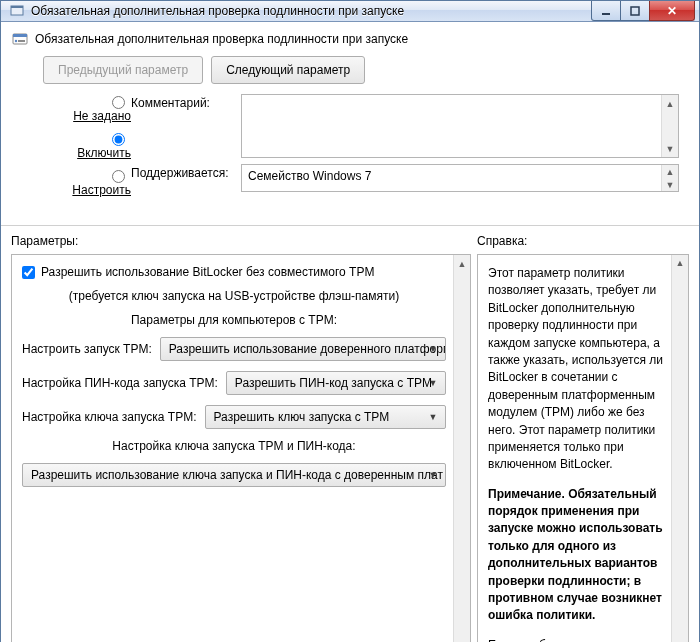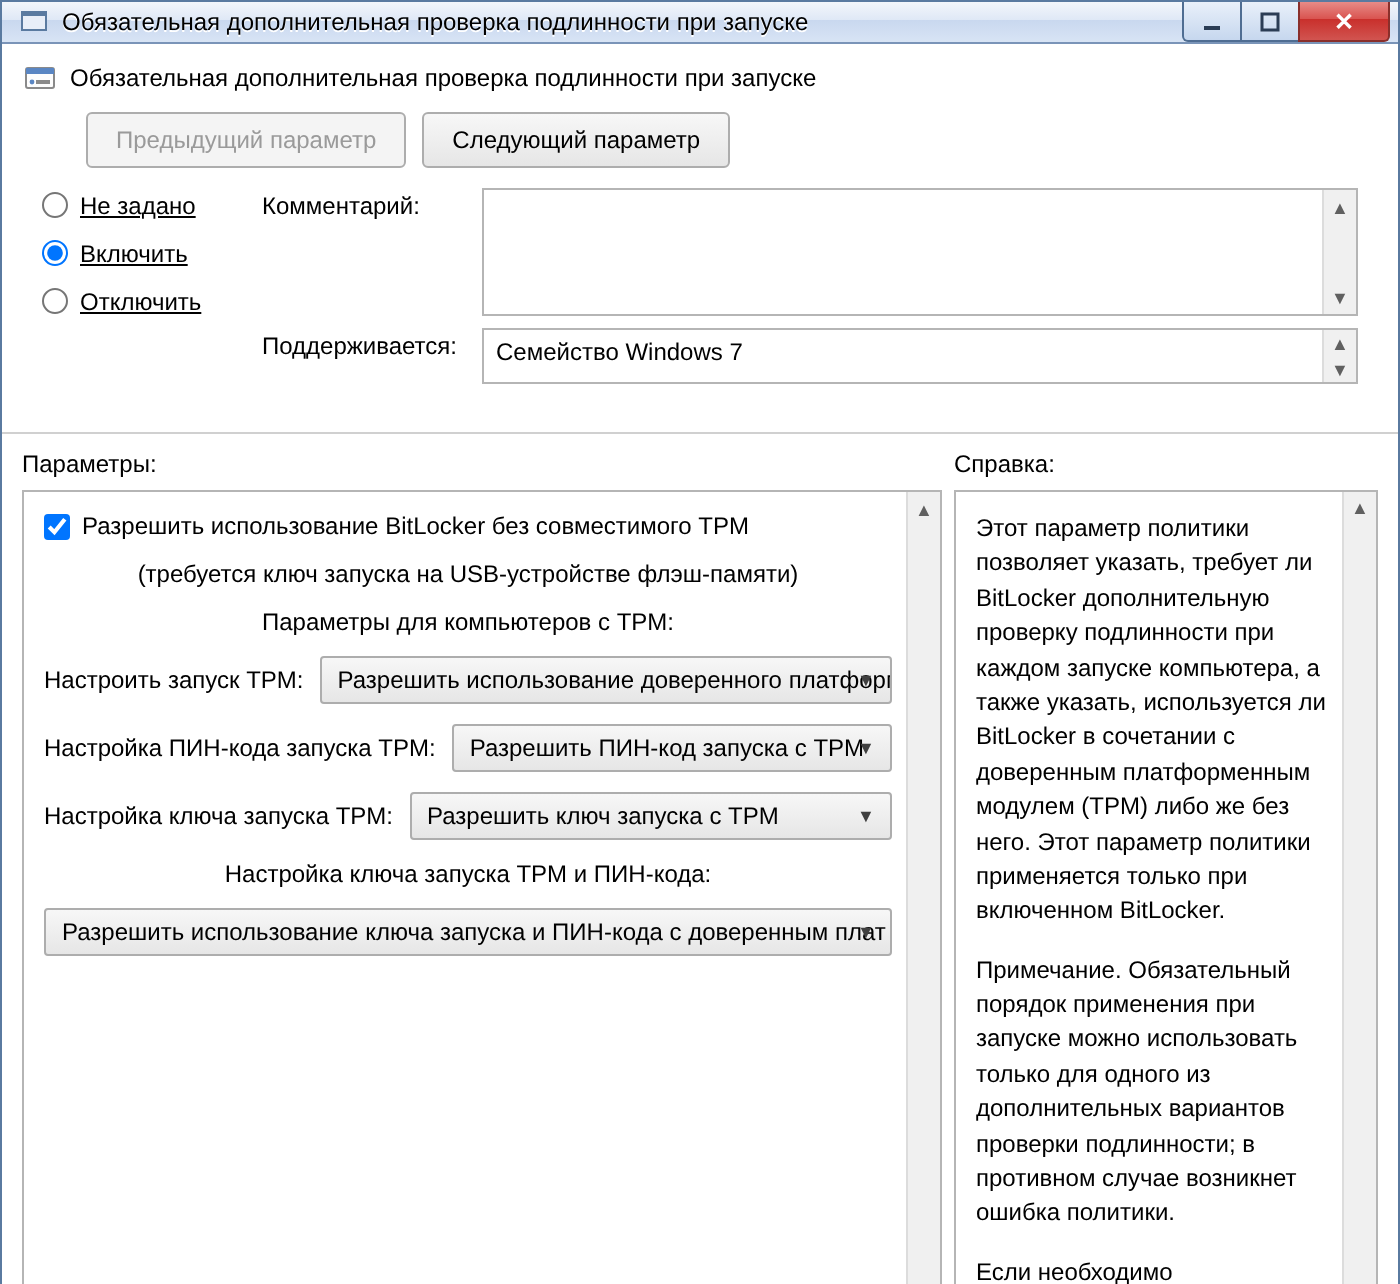--- a/index.html
+++ b/index.html
@@ -19,21 +19,21 @@
   .header { padding:8px 10px 10px 10px; }
   .header-row { display:flex; align-items:center; margin-bottom:8px; }
   .header-row .hicon { width:18px; height:18px; margin-right:6px; display:flex; align-items:center; justify-content:center; }
   .header-row .htext { font-size:12px; color:#000; }
   .navrow { display:flex; gap:8px; margin-bottom:10px;padding-left:32px; }
   .navbtn { height:28px; padding:0 14px; border:1px solid #adadad; background:linear-gradient(to bottom,#f7f7f7,#e6e6e6); border-radius:3px; display:flex; align-items:center; cursor:default; color:#555; }
   .navbtn.disabled { color:#9a9a9a; background:#f4f4f4; }
   .navbtn.enabled { color:#000; }
   .middle { display:flex; padding:0 10px; }
   .radio-col { width:110px; padding-top:2px; }
-  .radio-item { display:flex; align-items:flex-start; margin-bottom:10px; }
+  .radio-item { display:flex; align-items:flex-end; margin-bottom:10px;flex-direction:column; }
   .radio-item input { margin:0 6px 0 0; }
   .radio-item label { text-decoration:underline; color:#000; cursor:default; }
   .form-col { flex:1; }
   .form-row { display:flex; margin-bottom:6px; }
   .form-label { width:110px; padding-top:2px; }
   .textarea-box { flex:1; height:64px; border:1px solid #b5b5b5; background:#fff; position:relative; }
   .sb-v { position:absolute; right:0; top:0; bottom:0; width:17px; background:#f0f0f0; border-left:1px solid #dcdcdc; display:flex; flex-direction:column; justify-content:space-between; align-items:center; }
   .sb-arrow { width:100%; height:17px; display:flex; align-items:center; justify-content:center; color:#606060; font-size:9px; }
   .support-box { flex:1; height:28px; border:1px solid #b5b5b5; background:#fff; position:relative; padding:4px 20px 4px 6px; }
   .hr { border-top:1px solid #d0d0d0; margin:8px 0 0 0; }
@@ -105,21 +105,21 @@
           <div class="radio-item">
             <input type="radio" name="st" style="">
             <label>Не задано</label>
           </div>
           <div class="radio-item">
             <input type="radio" name="st" checked="" style="">
             <label>Включить</label>
           </div>
           <div class="radio-item">
             <input type="radio" name="st" style="">
-            <label>Отключить</label>
+            <label>Настроить</label>
           </div>
         </div>
         <div class="form-col">
           <div class="form-row">
             <div class="form-label">Комментарий:</div>
             <div class="textarea-box">
               <div class="sb-v">
                 <div class="sb-arrow">▲</div>
                 <div class="sb-arrow">▼</div>
               </div>
@@ -185,21 +185,21 @@
 
           </div>
 
         </div>
       </div>
 
       <div class="panel-right">
         <div class="panel-title">Справка:</div>
         <div class="panel-body">
           <div style="margin-bottom:12px;">Этот параметр политики позволяет указать, требует ли BitLocker дополнительную проверку подлинности при каждом запуске компьютера, а также указать, используется ли BitLocker в сочетании с доверенным платформенным модулем (TPM) либо же без него. Этот параметр политики применяется только при включенном BitLocker.</div>
-          <div style="margin-bottom:12px;">Примечание. Обязательный порядок применения при запуске можно использовать только для одного из дополнительных вариантов проверки подлинности; в противном случае возникнет ошибка политики.</div>
+          <div style="margin-bottom:12px;font-weight:bold;">Примечание. Обязательный порядок применения при запуске можно использовать только для одного из дополнительных вариантов проверки подлинности; в противном случае возникнет ошибка политики.</div>
           <div>Если необходимо использовать</div>
           <div class="sb-v">
             <div class="sb-arrow">▲</div>
 
           </div>
         </div>
       </div>
     </div>
 
   </div>

